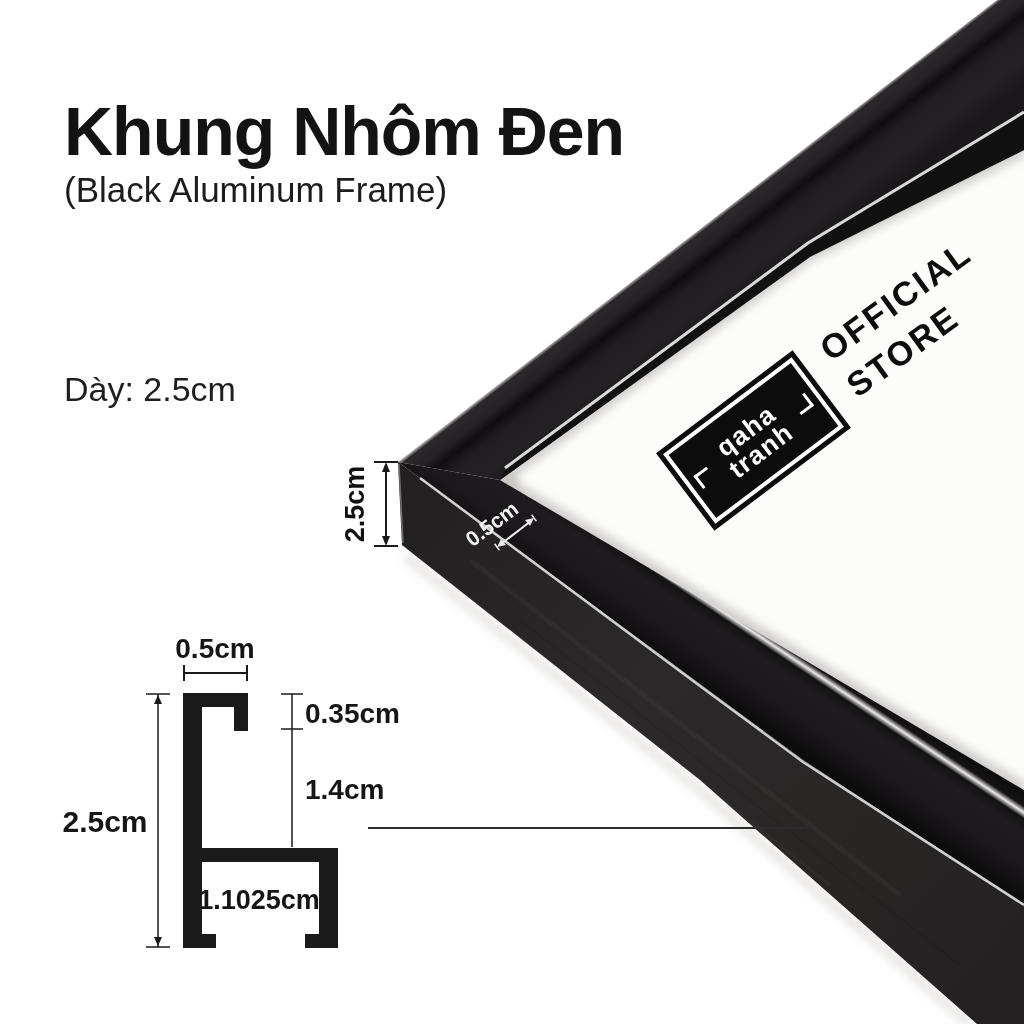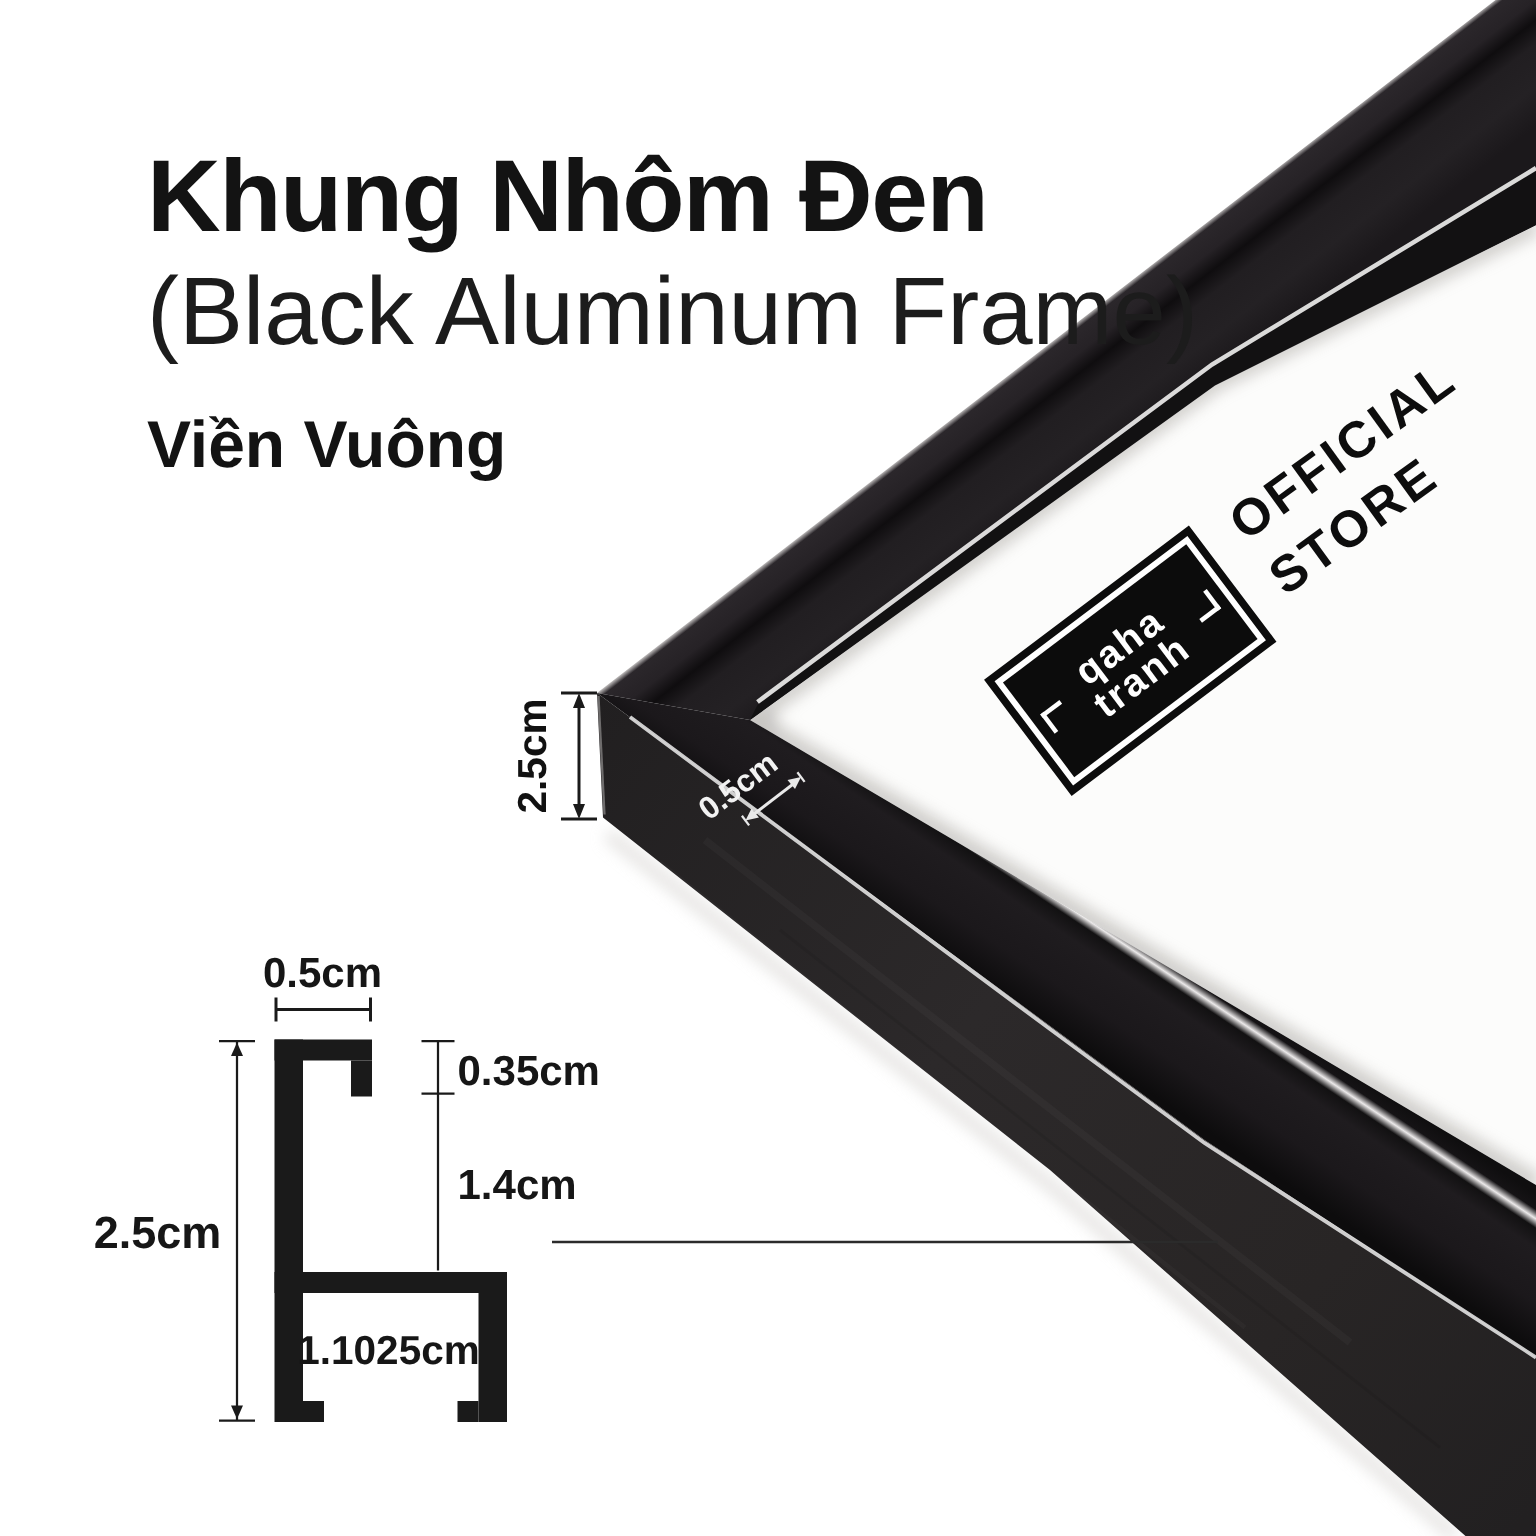--- a/index.html
+++ b/index.html
@@ -1,23 +1,23 @@
 <!DOCTYPE html>
 <html><head>
 <meta charset="utf-8">
 <style>
   html,body{margin:0;padding:0;background:#ffffff;}
   .canvas{
     position:relative;width:1024px;height:1024px;overflow:hidden;
     background:#ffffff;font-family:"Liberation Sans","DejaVu Sans",sans-serif;
   }
   .canvas svg{position:absolute;left:0;top:0;z-index:1;}
-  .txt{position:absolute;z-index:3;color:#131313;white-space:nowrap;margin-left:34px;}
+  .txt{position:absolute;z-index:3;color:#131313;white-space:nowrap;}
   .title{left:64px;top:94px;font-size:68px;font-weight:bold;letter-spacing:-1px;line-height:1.1;}
-  .subtitle{left:64px;top:170px;font-size:64px;font-weight:normal;color:#1c1c1c;letter-spacing:0;}
+  .subtitle{left:64px;top:170px;font-size:35px;font-weight:normal;color:#1c1c1c;letter-spacing:0;}
   .spec-heading{left:64px;top:272px;font-size:44px;font-weight:bold;}
   .spec-line-1{left:64px;top:330px;font-size:34px;color:#1e1e1e;}
   .spec-line-2{left:64px;top:370px;font-size:34px;color:#1e1e1e;}
 
   .stamp{
     position:absolute;z-index:2;left:754px;top:441px;width:171px;height:97px;
     margin-left:-86px;margin-top:-49px;transform:rotate(-37deg);
     background:#ffffff;border:5px solid #0c0c0c;box-sizing:border-box;
     padding:4px;display:flex;
   }
@@ -151,21 +151,21 @@
     </g>
     <text class="svg-label" x="215" y="658" text-anchor="middle" font-size="28" font-weight="bold" fill="#161616">0.5cm</text>
     <text class="svg-label" x="105" y="832" text-anchor="middle" font-size="30" font-weight="bold" fill="#161616">2.5cm</text>
     <text class="svg-label" x="305" y="723" text-anchor="start" font-size="28" font-weight="bold" fill="#161616">0.35cm</text>
     <text class="svg-label" x="305" y="799" text-anchor="start" font-size="28" font-weight="bold" fill="#161616">1.4cm</text>
     <text class="svg-label" x="259" y="909" text-anchor="middle" font-size="27" font-weight="bold" fill="#161616">1.1025cm</text>
   </svg>
 
   <div class="txt title">Khung Nhôm Đen</div>
   <div class="txt subtitle">(Black Aluminum Frame)</div>
-  <div class="txt spec-heading">Viền Vuông</div>
+  <div class="txt spec-line-2">Dày: 2.5cm</div>
 
   <div class="stamp">
     <div class="stamp-core">
       <span class="stamp-bracket-left"></span>
       <div>qaha</div>
       <div>tranh</div>
       <span class="stamp-bracket-right"></span>
     </div>
   </div>
 

